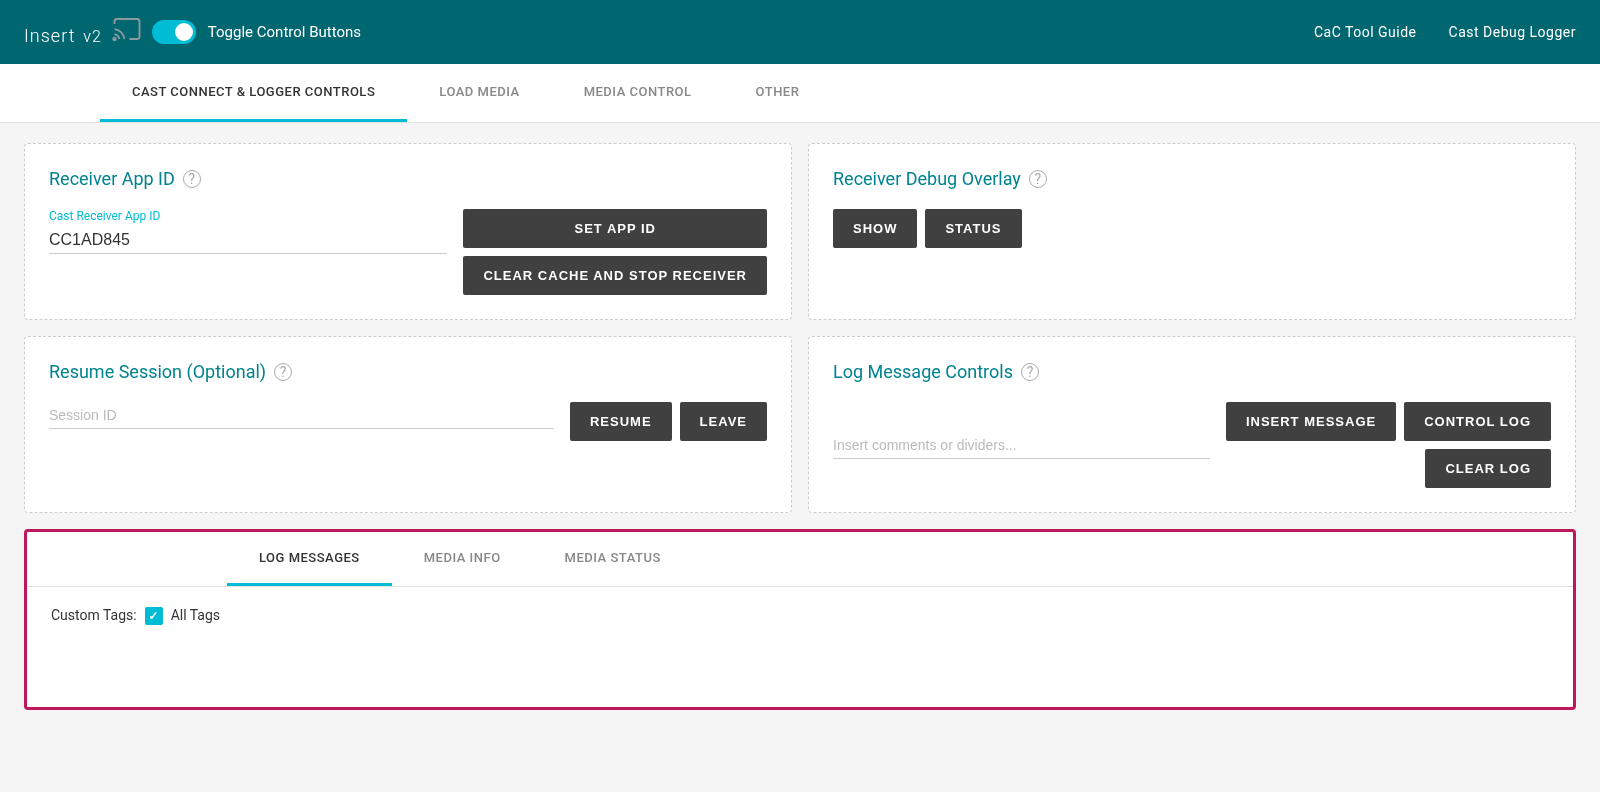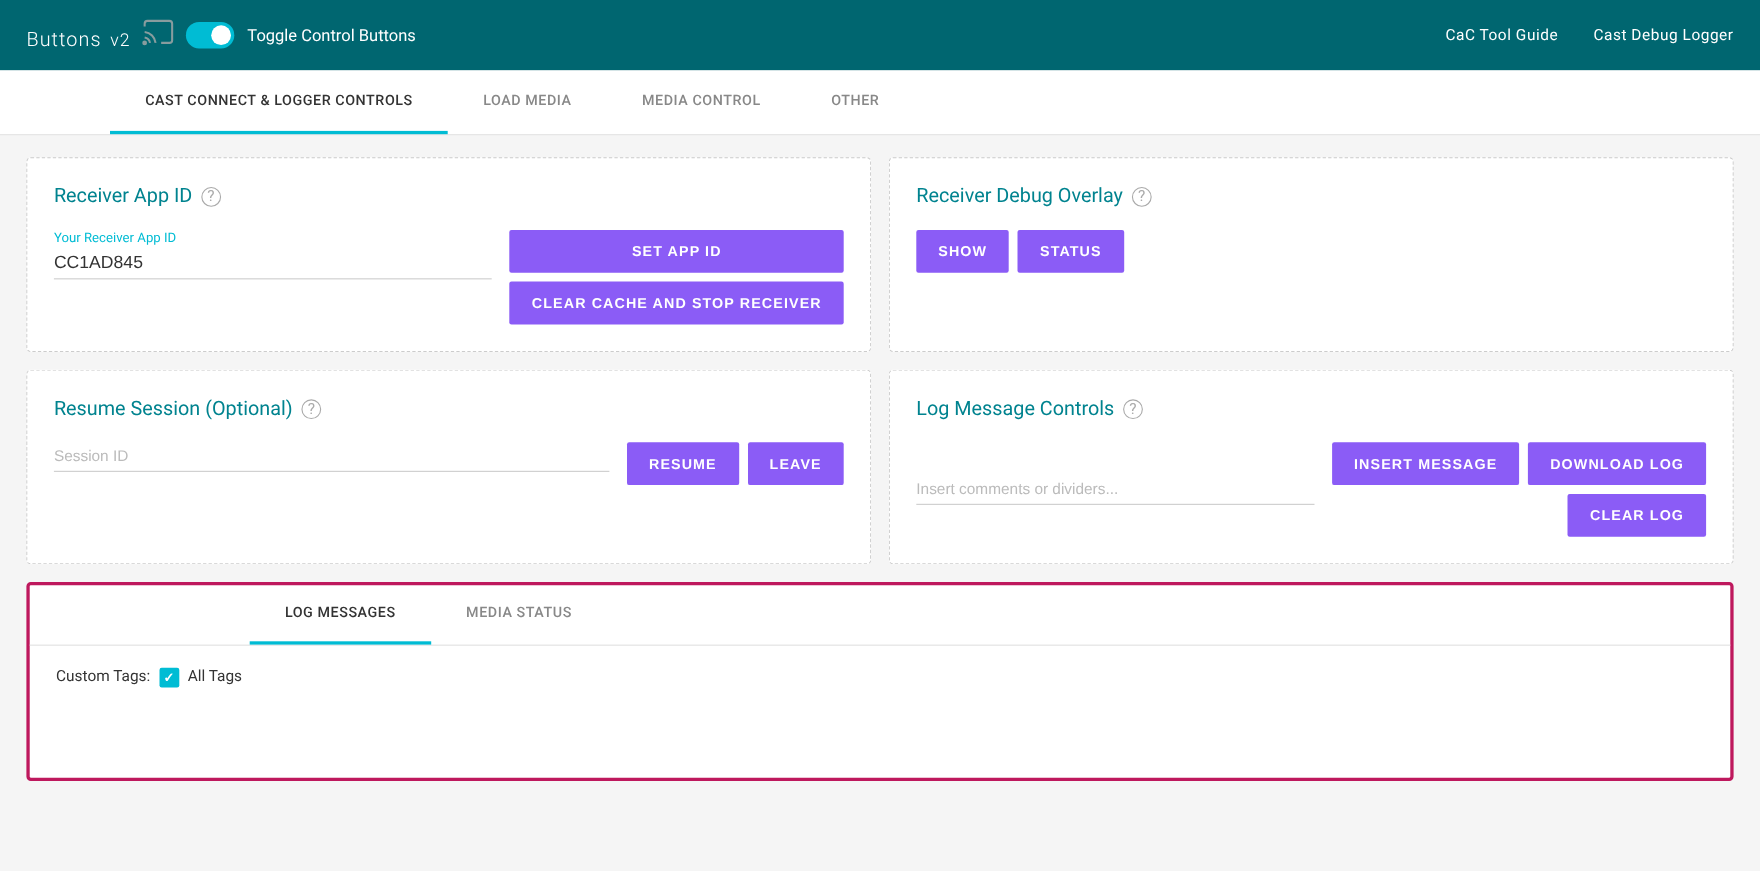--- a/index.html
+++ b/index.html
@@ -167,21 +167,21 @@
       display: flex;
       flex-direction: column;
       gap: 8px;
     }
     .btn-group-row {
       display: flex;
       gap: 8px;
     }
 
     .btn {
-      background: #8b5cf6;
+      background: #404040;
       color: white;
       border: none;
       padding: 12px 20px;
       font-size: 13px;
       font-weight: 700;
       letter-spacing: 1px;
       cursor: pointer;
       border-radius: 2px;
       white-space: nowrap;
     }
@@ -260,21 +260,21 @@
       font-size: 12px;
       font-weight: bold;
     }
   </style>
 </head>
 <body>
 
 <header class="header">
   <div class="header-logo">
     <span class="logo-text">
-      <span>Buttons</span>
+      <span>Insert</span>
       <span style="font-size:16px; font-weight:300;">v2</span>
     </span>
     <span class="cast-icon">
       <svg width="30" height="30" viewBox="0 0 24 24" fill="none" stroke="#aaa" stroke-width="1.5">
         <path d="M2 16.1A5 5 0 0 1 5.9 20M2 12.05A9 9 0 0 1 9.95 20M2 8V6a2 2 0 0 1 2-2h16a2 2 0 0 1 2 2v12a2 2 0 0 1-2 2h-6"></path>
         <circle cx="2" cy="20" r="1" fill="#aaa"></circle>
       </svg>
     </span>
     <div class="toggle-area">
       <div class="toggle-switch"></div>
@@ -297,21 +297,21 @@
 <div class="main-content">
   <div class="cards-grid">
 
     <div class="card">
       <div class="card-title">
         <span>Receiver App ID</span>
         <span class="help-icon">?</span>
       </div>
       <div class="card-body">
         <div class="input-group">
-          <div class="input-label">Your Receiver App ID</div>
+          <div class="input-label">Cast Receiver App ID</div>
           <input class="input-field" type="text" value="CC1AD845" style="">
         </div>
         <div class="btn-group">
           <button class="btn">SET APP ID</button>
           <button class="btn">CLEAR CACHE AND STOP RECEIVER</button>
         </div>
       </div>
     </div>
 
     <div class="card">
@@ -346,34 +346,35 @@
         <span>Log Message Controls</span>
         <span class="help-icon">?</span>
       </div>
       <div class="log-card-body">
         <div class="log-input-area">
           <input class="input-field" type="text" placeholder="Insert comments or dividers..." style="">
         </div>
         <div class="log-btn-group">
           <div class="log-btn-row">
             <button class="btn">INSERT MESSAGE</button>
-            <button class="btn">DOWNLOAD LOG</button>
+            <button class="btn">CONTROL LOG</button>
           </div>
           <div class="log-btn-row">
             <button class="btn">CLEAR LOG</button>
           </div>
         </div>
       </div>
     </div>
 
   </div>
 
   <div class="bottom-section">
     <div class="bottom-tabs-bar">
       <div class="bottom-tab active">LOG MESSAGES</div>
+      <div class="bottom-tab">MEDIA INFO</div>
       <div class="bottom-tab">MEDIA STATUS</div>
     </div>
     <div class="bottom-content">
       <div class="custom-tags-row">
         <span>Custom Tags:</span>
         <div class="checkbox-custom"></div>
         <span>All Tags</span>
       </div>
     </div>
   </div>

